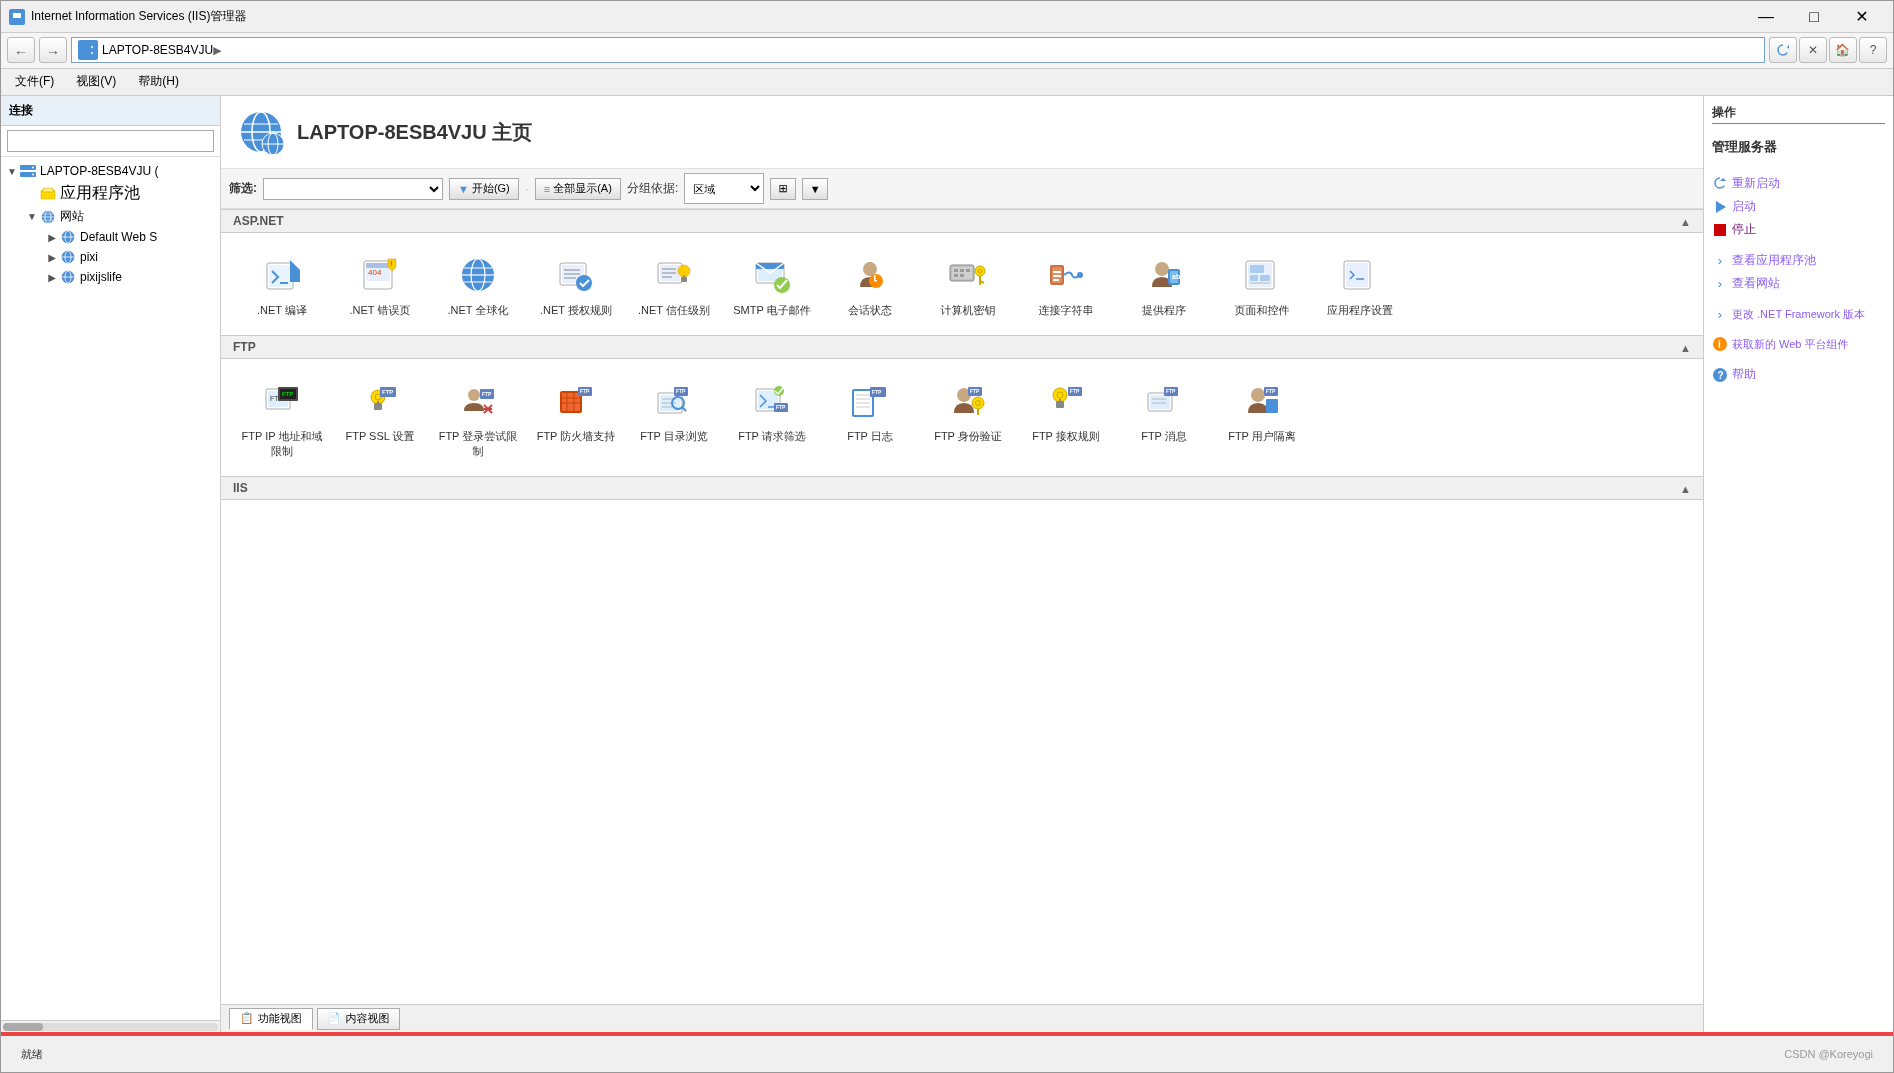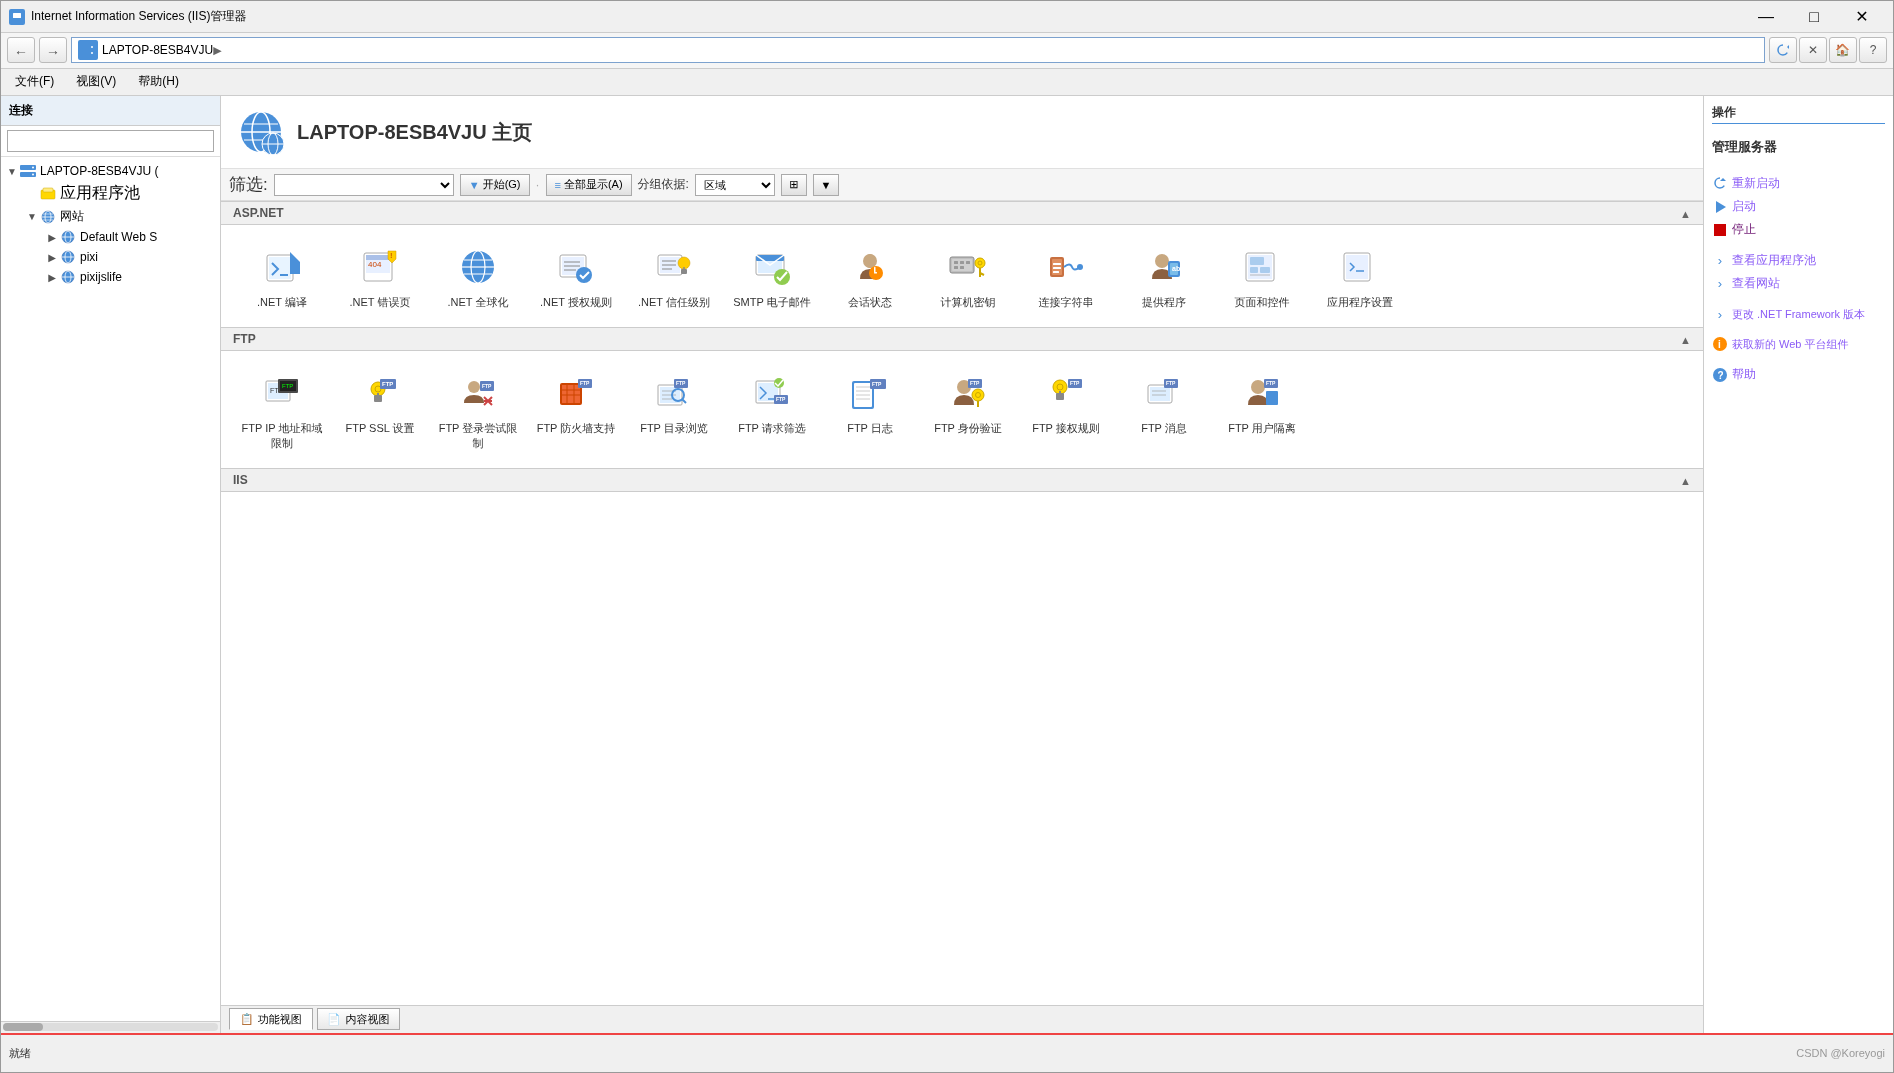--- a/index.html
+++ b/index.html
@@ -133,26 +133,26 @@
     
     .filter-bar {
       background: #f5f5f5;
       border-bottom: 1px solid #ddd;
       padding: 4px 8px;
       display: flex;
       align-items: center;
       gap: 6px;
       flex-wrap: nowrap;
     }
-    .filter-label { font-size: 17px; color: #333; }
+    .filter-label { font-size: 12px; color: #333; font-weight: bold; }
     .filter-select { height: 22px; border: 1px solid #aaa; background: white; font-size: 11px; padding: 0 4px; }
     .filter-btn { height: 22px; padding: 0 8px; border: 1px solid #aaa; background: linear-gradient(to bottom, #fff, #e0e0e0); font-size: 11px; cursor: pointer; display: flex; align-items: center; gap: 3px; white-space: nowrap; }
     .filter-divider { color: #aaa; }
     .group-label { font-size: 12px; color: #333; }
-    .group-select { height: 22px; border: 1px solid #aaa; background: white; font-size: 11px; padding: 0 4px; min-width: 80px; }
+    .group-select { height: 31px; border: 1px solid #aaa; background: white; font-size: 11px; padding: 0 4px; min-width: 80px; }
     .view-btn { height: 22px; width: 26px; border: 1px solid #aaa; background: linear-gradient(to bottom, #fff, #e0e0e0); font-size: 11px; cursor: pointer; display: flex; align-items: center; justify-content: center; }
 
     
     .icons-area {
       flex: 1;
       overflow-y: auto;
       padding: 0;
       position: relative;
     }
     .section-header {
@@ -248,24 +248,24 @@
       font-size: 12px;
     }
     .right-action a { color: #8b5cf6; text-decoration: none; }
     .right-action-icon { width: 16px; height: 16px; display: flex; align-items: center; justify-content: center; font-size: 13px; }
     .right-separator { height: 8px; }
 
     
     .status-bar {
       background: #f0f0f0;
       height: 40px;
-      border-top: 2px solid #ef4444;
-      display: flex;
-      align-items: center;
-      padding: 0 8px;
+      border-top: 4px solid #ef4444;
+      display: flex;
+      align-items: center;
+      padding: 0 20px;
       font-size: 11px;
       color: #333;
       justify-content: space-between;
     }
 
     
     .icons-area::-webkit-scrollbar { width: 12px; }
     .icons-area::-webkit-scrollbar-track { background: #f0f0f0; }
     .icons-area::-webkit-scrollbar-thumb { background: #c0c0c0; border: 1px solid #aaa; }
 

